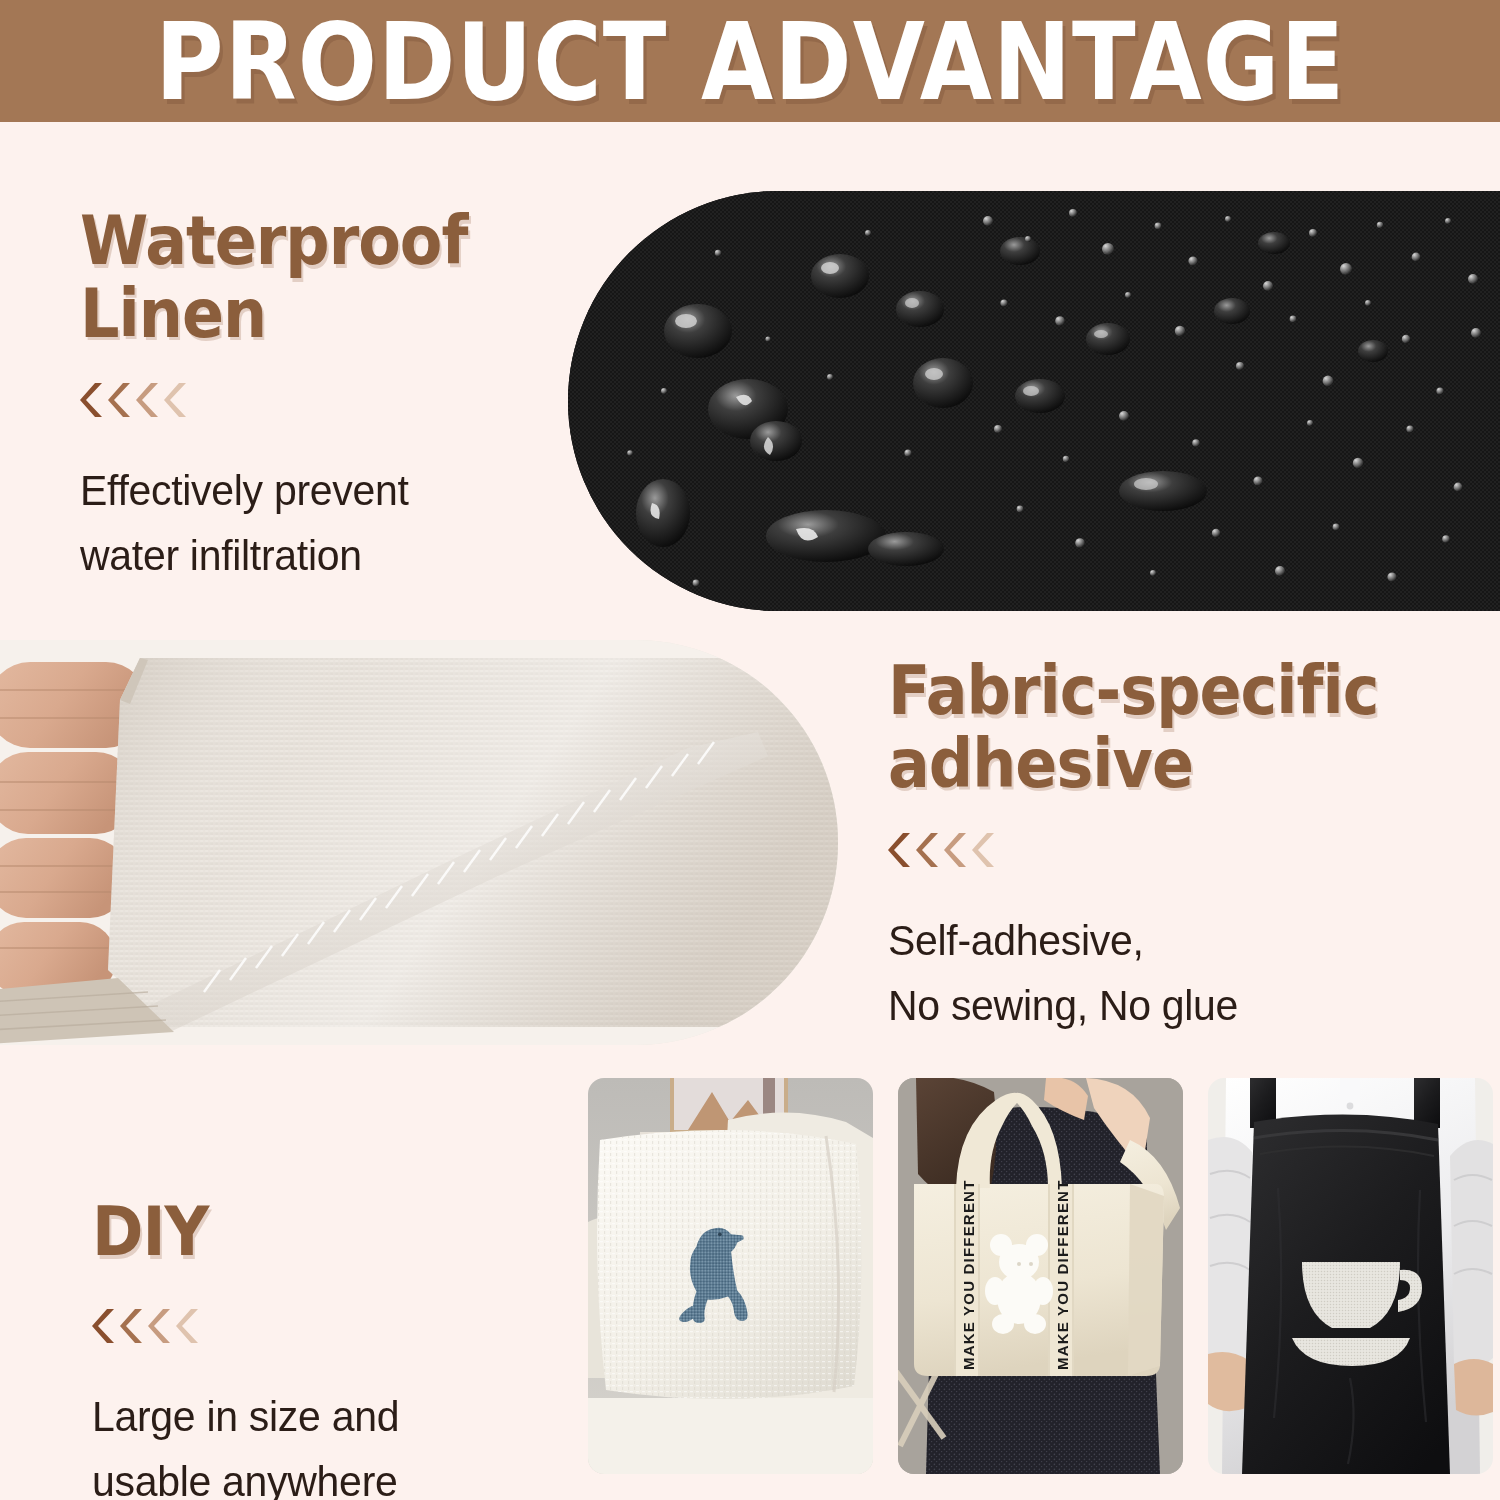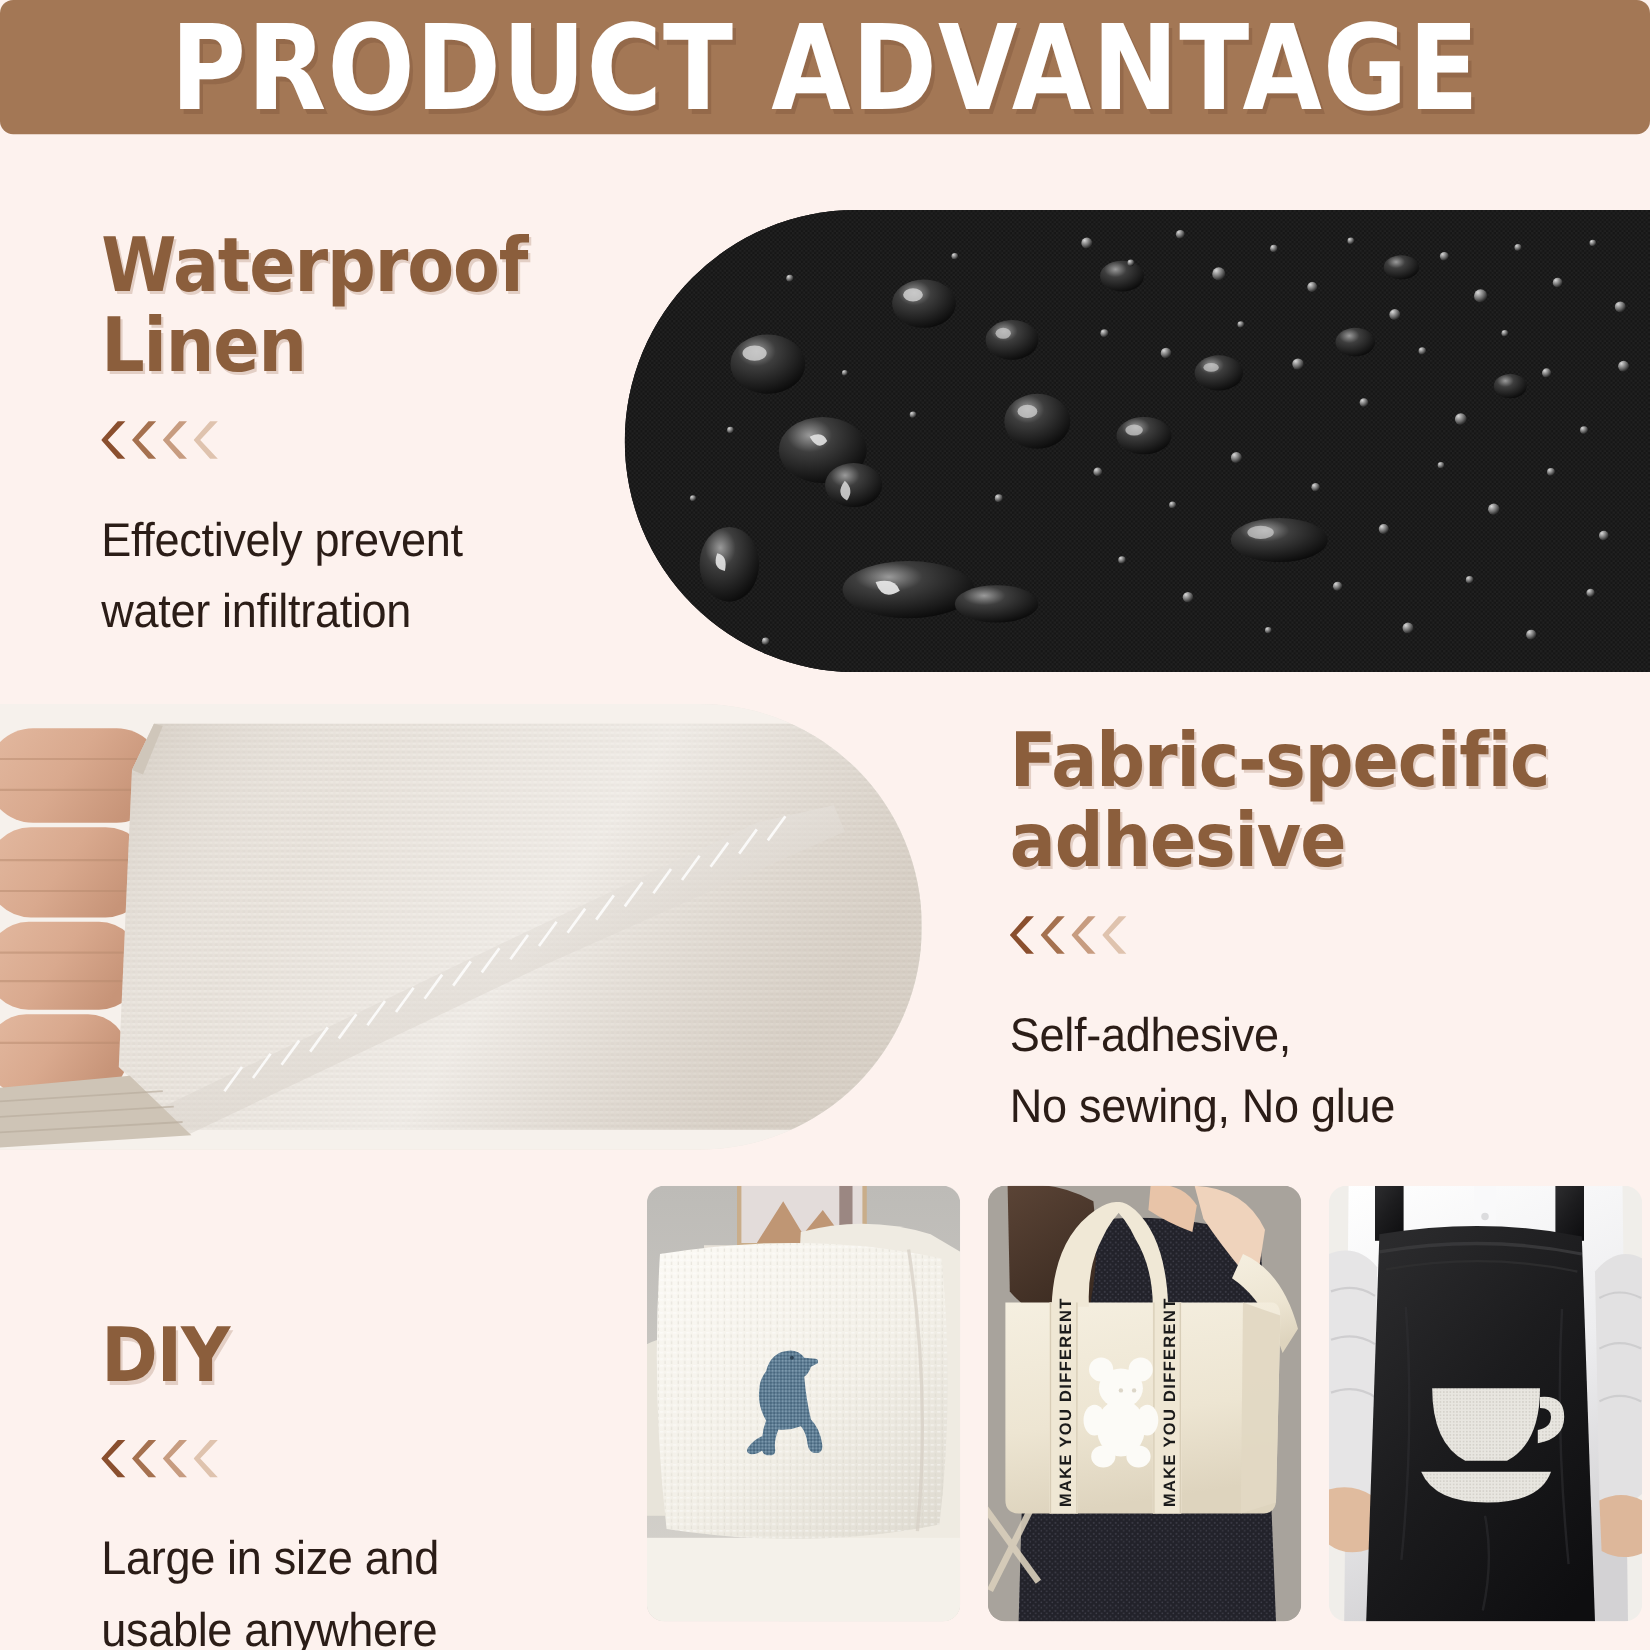--- a/index.html
+++ b/index.html
@@ -9,21 +9,21 @@
     background:#FDF2EE;
     font-family:"Liberation Sans", sans-serif;
     position:relative;
     overflow:hidden;
   }
 
   
   .banner{
     position:absolute; left:0; top:0; width:1500px; height:122px;
     background:#A37755;
-    display:flex; align-items:center; justify-content:center;border-radius:12px;
+    display:flex; align-items:center; justify-content:center;
   }
   .banner-title{
     color:#FFFFFF;
     font-family:"DejaVu Sans", sans-serif;
     font-weight:bold;
     font-size:88px;
     letter-spacing:1px;
     transform:scaleX(1.06) scaleY(1.22);
     transform-origin:center;
     text-shadow:3px 4px 0 rgba(120,80,55,.35);
@@ -76,22 +76,22 @@
   .linen-canvas{ width:100%; height:100%; display:block; }
 
   
   .shot{ top:1078px; width:285px; height:396px; border-radius:16px; }
   .shot svg{ width:100%; height:100%; display:block; }
   .shot-1{ left:588px; }
   .shot-2{ left:898px; }
   .shot-3{ left:1208px; }
 
   
-  .blk-1{ position:absolute; left:92px;  top:205px;  width:470px; }
-  .blk-2{ position:absolute; left:918px; top:655px;  width:560px; }
+  .blk-1{ position:absolute; left:80px;  top:205px;  width:470px; }
+  .blk-2{ position:absolute; left:888px; top:655px;  width:560px; }
   .blk-3{ position:absolute; left:92px;  top:1196px; width:450px; }
 
   .gap-a{ height:46px; }
   .gap-b{ height:40px; }
 </style>
 </head>
 <body>
 
 <div class="banner">
   <div class="banner-title">PRODUCT ADVANTAGE</div>

